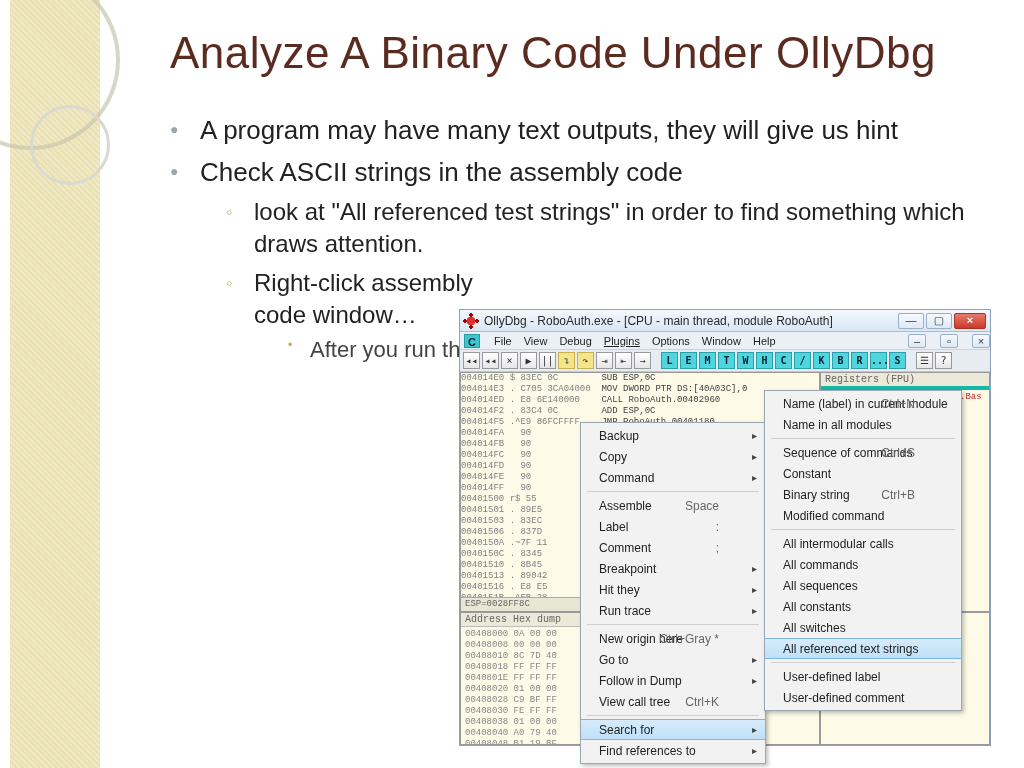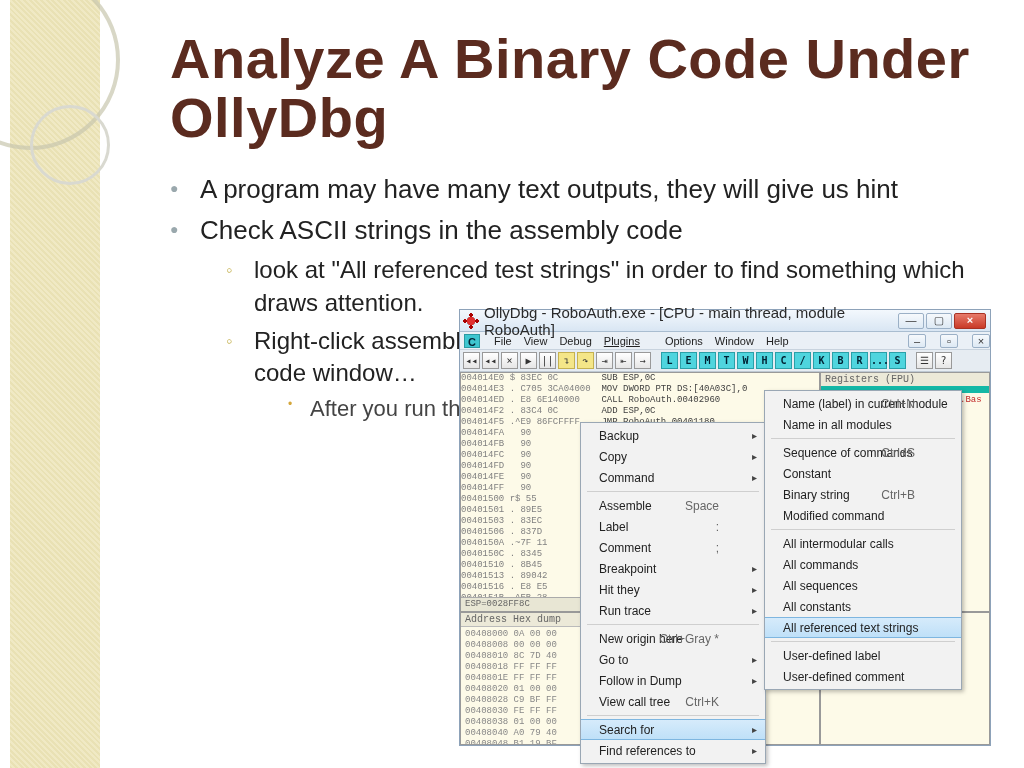--- a/index.html
+++ b/index.html
@@ -28,25 +28,25 @@
   .ring.big { left: -60px; top: -30px; width: 180px; height: 180px; border-width: 4px; border-color: #c8c6ae; opacity: .7; }
   .ring.small { left: 30px; top: 105px; width: 80px; height: 80px; border-color: #d9d9d0; }
   .content {
     position: absolute;
     left: 170px;
     top: 30px;
     right: 30px;
     z-index: 2;
   }
   .title {
-    font-size: 56px;
+    font-size: 44px;
     color: #5b2b1f;
-    font-weight: 700;
+    font-weight: 400;
     line-height: 1.05;
-    margin-bottom: 25px;
+    margin-bottom: 38px;
     letter-spacing: .5px;
   }
   ul.bullets { list-style: none; font-size: 26px; color: #222; }
   ul.bullets > li { position: relative; padding-left: 30px; margin-bottom: 8px; line-height: 1.3; }
   ul.bullets > li::before {
     content: "●"; color: #9aa8ad; position: absolute; left: 0; top: 6px; font-size: 14px;
   }
   ul.sub { list-style: none; font-size: 24px; padding-left: 26px; margin-top: 6px; }
   ul.sub > li { position: relative; padding-left: 28px; margin-bottom: 6px; line-height: 1.35; }
   ul.sub > li::before {
@@ -86,21 +86,21 @@
     position: relative;
   }
   .olly-icon::before {
     content: ""; position: absolute; inset: -3px;
     background:
       radial-gradient(circle at 20% 50%, #a00 2px, transparent 2px),
       radial-gradient(circle at 80% 50%, #a00 2px, transparent 2px),
       radial-gradient(circle at 50% 20%, #a00 2px, transparent 2px),
       radial-gradient(circle at 50% 80%, #a00 2px, transparent 2px);
   }
-  .olly-title-txt { flex: 1; color: #2a2a2a; font-size: 15px; }
+  .olly-title-txt { flex: 1; color: #2a2a2a; font-size: 12px; }
   .win-btns { display: flex; gap: 2px; align-items: center; }
   .win-btn {
     width: 26px; height: 16px; border: 1px solid #9bb0c6; border-radius: 2px;
     background: linear-gradient(#f6f9fc, #dde9f4);
     text-align: center; line-height: 13px; font-size: 11px; color: #333;
   }
   .win-btn.close { background: linear-gradient(#e77b6b, #c93a28); color: #fff; border-color: #a83224; width: 32px; font-weight: bold; }
   .olly-menubar {
     height: 18px; background: #eaf0f6; border-bottom: 1px solid #c8d3de;
     display: flex; align-items: center; gap: 14px; padding-left: 4px;
@@ -138,21 +138,21 @@
     font-size: 9px;
     color: #555;
     line-height: 11px;
     position: relative;
   }
   .asm-line { white-space: pre; }
   .asm-line .addr { color: #808080; }
   .asm-line .hex { color: #808080; }
   .asm-line .op { color: #404040; }
   .pane-status { background: #e8e6d4; border-top: 1px solid #aaa; padding: 1px 4px; color: #666; font-size: 9px; }
-  .reg-title { background: #ece9d8; border-bottom:7px solid #14b8a6; padding:1px 4px; font-size:10px; color:#666; }
+  .reg-title { background: #ece9d8; border-bottom:4px solid #14b8a6; padding:1px 4px; font-size:10px; color:#666; }
   .dump-header { background:#ece9d8; border-bottom:1px solid #bbb; padding:1px 4px; font-size:10px; color:#666; }
   .dump-body { padding: 2px 4px; color:#888; }
 
   
   .ctx {
     position: absolute;
     background: #f2f2f2;
     border: 1px solid #9aa7b4;
     box-shadow: 2px 2px 4px rgba(0,0,0,.25);
     font-family: "Segoe UI", Tahoma, sans-serif;
@@ -211,21 +211,21 @@
     <span class="olly-icon"></span>
     <span class="olly-title-txt">OllyDbg - RoboAuth.exe - [CPU - main thread, module RoboAuth]</span>
     <div class="win-btns">
       <span class="win-btn">—</span>
       <span class="win-btn">▢</span>
       <span class="win-btn close">×</span>
     </div>
   </div>
   <div class="olly-menubar">
     <span class="menu-cyan">C</span>
-    <span><span style="margin-right: 12px;">File</span><span style="margin-right: 12px;">View</span><span style="margin-right: 12px;">Debug</span><span style="margin-right: 25px; text-decoration: underline;">Plugins</span><span style="margin-right: 12px;">Options</span><span style="margin-right: 12px;">Window</span><span style="margin-right: 20px;">Help</span></span>
+    <span><span style="margin-right: 12px;">File</span><span style="margin-right: 12px;">View</span><span style="margin-right: 12px;">Debug</span><span style="margin-right: 12px; text-decoration: underline;">Plugins</span><span style="margin-right: 12px;">Options</span><span style="margin-right: 12px;">Window</span><span style="margin-right: 20px;">Help</span></span>
     <span style="flex:1"></span>
     <span class="win-btn" style="width:18px;height:14px">–</span>
     <span class="win-btn" style="width:18px;height:14px">▫</span>
     <span class="win-btn" style="width:18px;height:14px">×</span>
   </div>
   <div class="olly-toolbar">
     <span class="tbtn">◂◂</span>
       <span class="tbtn">◂◂</span>
       <span class="tbtn">×</span>
       <span class="tbtn">▶</span>
@@ -394,20 +394,23 @@
       </div>
       <div class="row">
         <span>All commands</span>
       </div>
       <div class="row">
         <span>All sequences</span>
       </div>
       <div class="row">
         <span>All constants</span>
       </div>
+      <div class="row">
+        <span>All switches</span>
+      </div>
       <div class="row hi">
         <span>All referenced text strings</span>
       </div>
       <hr>
       <div class="row">
         <span>User-defined label</span>
       </div>
       <div class="row">
         <span>User-defined comment</span>
       </div>

